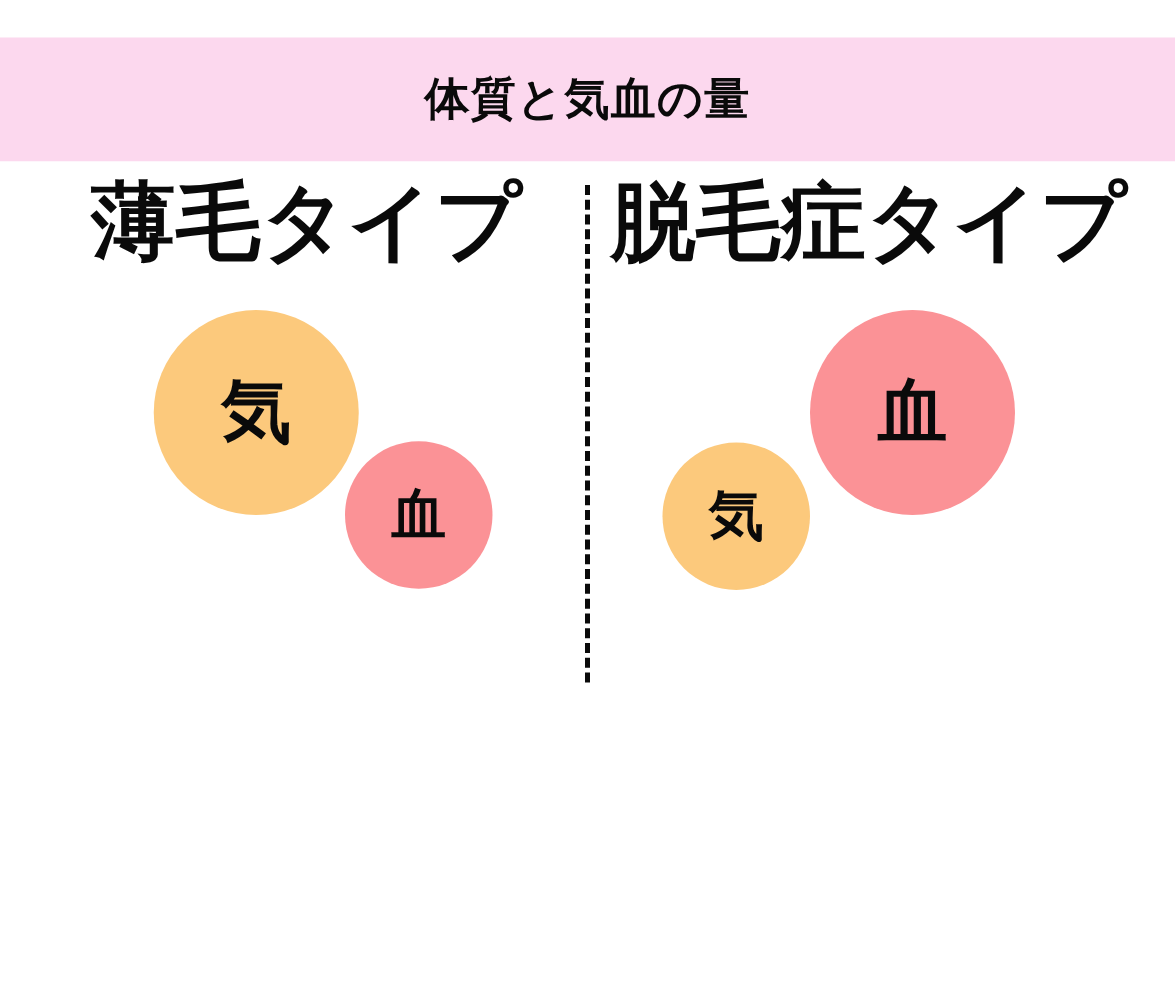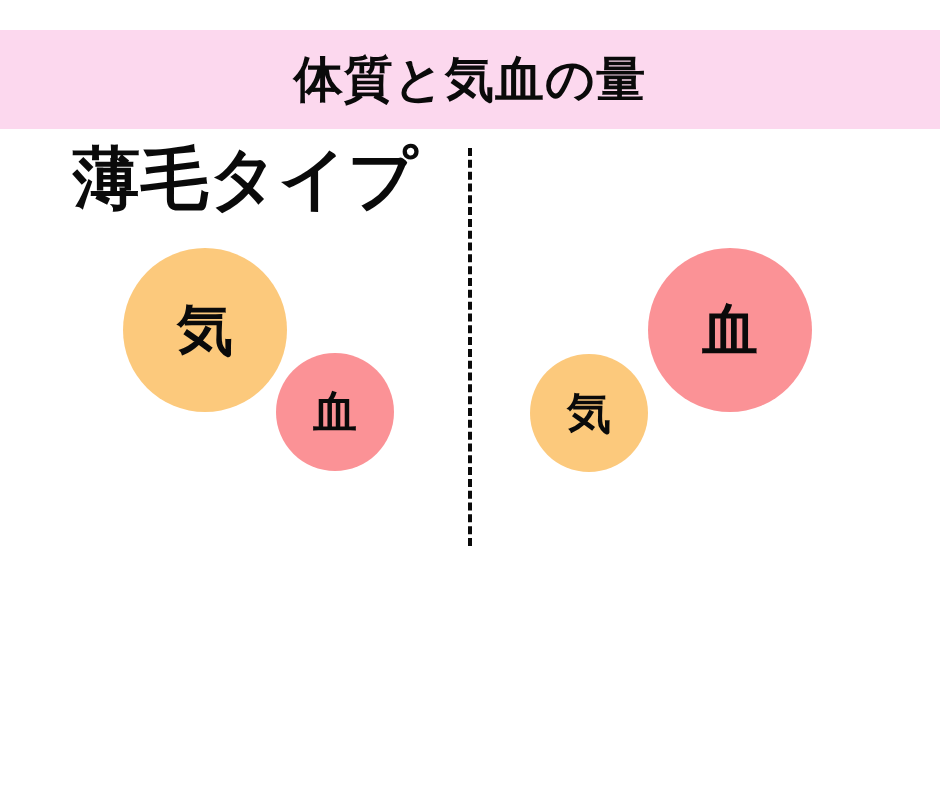--- a/index.html
+++ b/index.html
@@ -24,21 +24,21 @@
     left: 0;
     top: 30px;
     width: 940px;
     height: 99px;
     background: #fcd8ee;
     display: flex;
     align-items: center;
     justify-content: center;
   }
   .title-text {
-    font-size: 49px;
+    font-size: 36px;
     font-weight: 700;
     color: #0a0a0a;
     letter-spacing: 1px;
     line-height: 1;
     white-space: nowrap;
   }
 
   
   .col-header {
     position: absolute;
@@ -112,20 +112,21 @@
 <body>
 
 <div class="canvas">
 
   <div class="title-band">
     <div class="title-text">体質と気血の量</div>
   </div>
 
   <div class="col-header left">薄毛タイプ</div>
 
+  <div class="col-header right">脱毛症タイプ</div>
 
   <div class="divider"></div>
 
   <div class="bubble large" id="bubble-left-qi">
     <span class="glyph">気</span>
   </div>
 
   <div class="bubble small" id="bubble-left-blood">
     <span class="glyph">血</span>
   </div>

